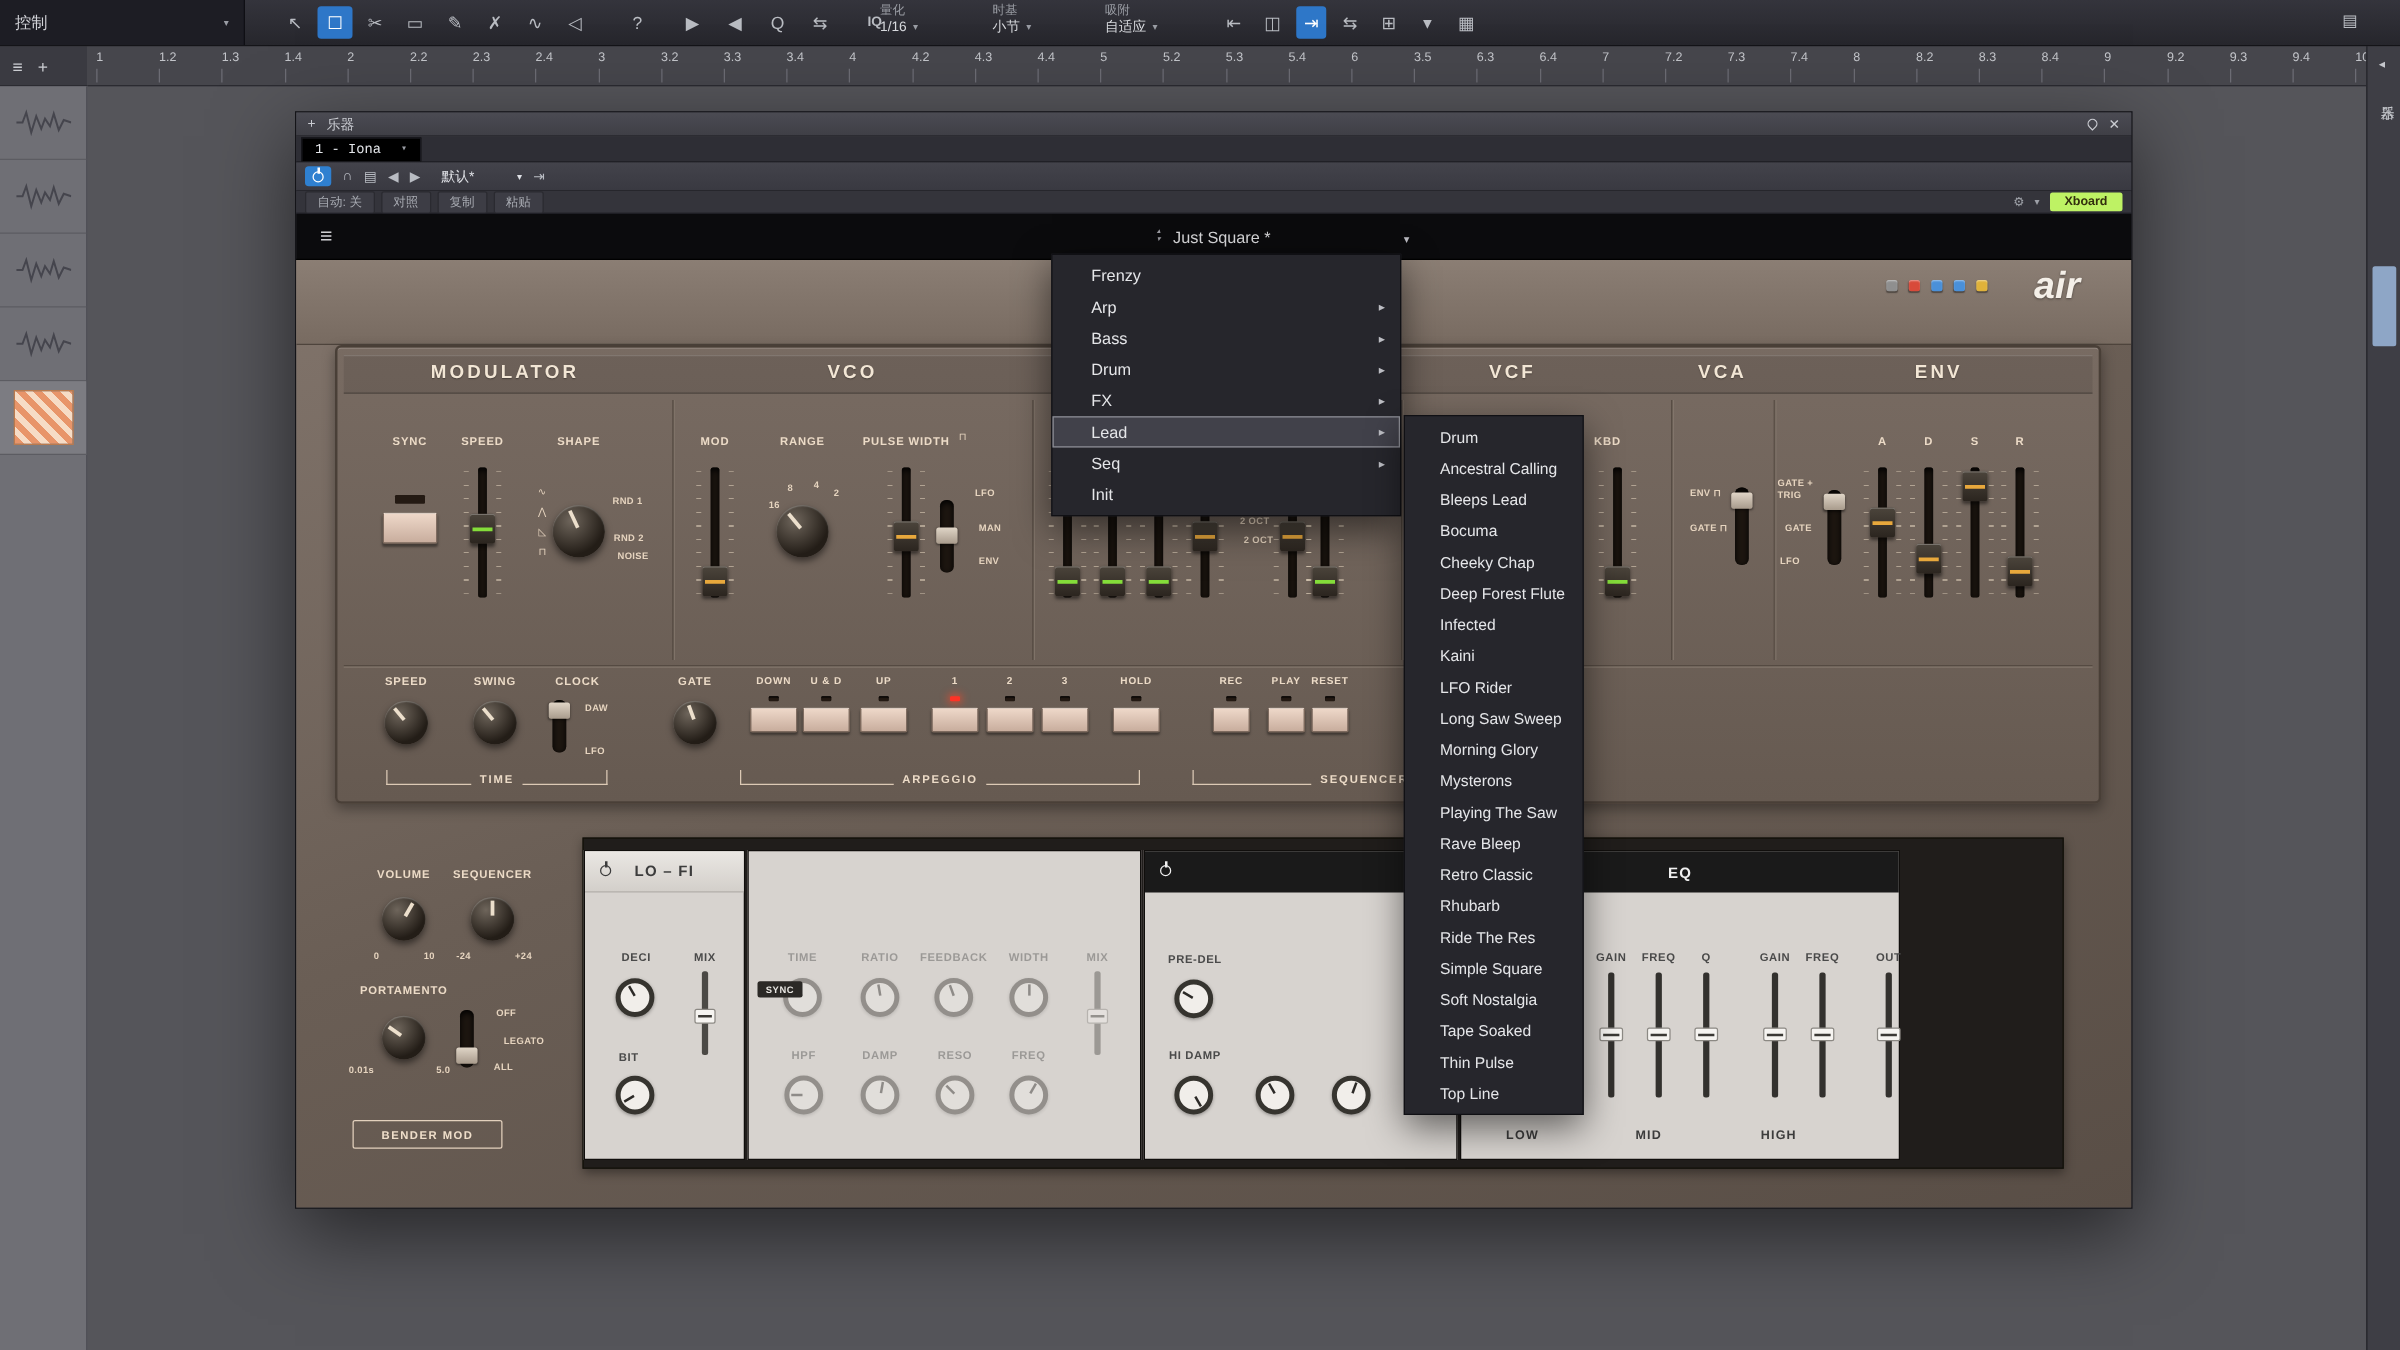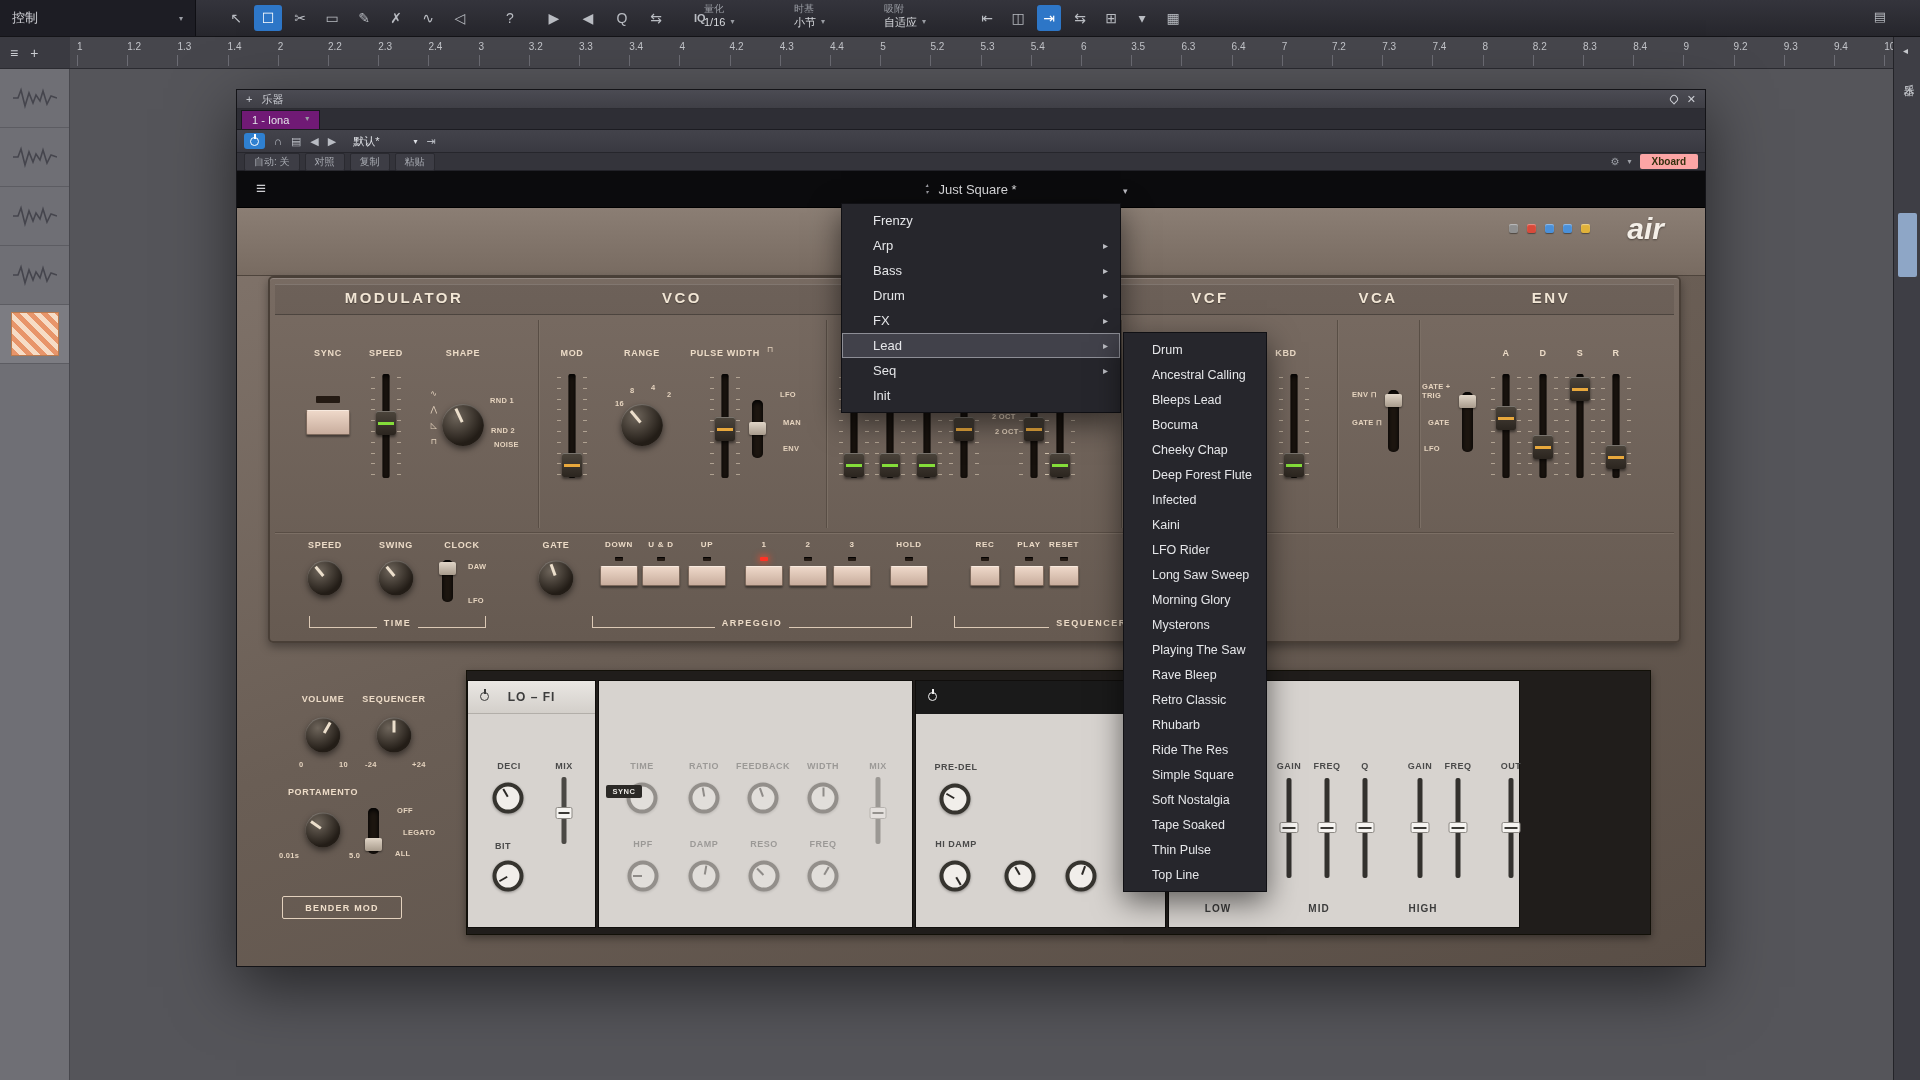--- a/index.html
+++ b/index.html
@@ -49,35 +49,35 @@
   .vthumb{position:absolute;left:4px;top:176px;width:19px;height:64px;background:#8ea6c6;border-radius:2px;}
 
   
   .win{position:absolute;left:236px;top:89px;width:1470px;height:878px;background:#3c3c43;
     border:1px solid #141418;box-shadow:0 20px 60px rgba(0,0,0,.55);z-index:10;display:flex;flex-direction:column;}
   .win-header{height:19px;background:linear-gradient(#4b4b53,#3f3f46);display:flex;align-items:center;gap:9px;
     padding:0 9px;font-size:11px;color:#caccd2;border-bottom:1px solid #2c2c32;}
   .win-header .spacer{flex:1;}
   .pin-icon{width:8px;height:8px;border:1.5px solid #c9cbd1;border-radius:50% 50% 50% 0;transform:rotate(-45deg);}
   .win-tabs{height:21px;background:#2e2e35;display:flex;align-items:flex-end;padding-left:4px;border-bottom:1px solid #1c1c22;}
-  .tab{background:#701a75;border:1px solid #18181e;border-bottom:none;color:#e3e5e9;font-size:11px;
-    padding:3px 10px;display:flex;align-items:flex-start;gap:16px;}
+  .tab{background:#000000;border:1px solid #18181e;border-bottom:none;color:#e3e5e9;font-size:11px;
+    padding:3px 10px;display:flex;align-items:flex-start;gap:16px;font-family:Liberation Mono, monospace;}
   .tab .crt{font-size:8px;color:#9a9da4;}
   .win-toolbar{height:23px;background:linear-gradient(#43434b,#393941);display:flex;align-items:center;gap:9px;
     padding:0 7px;color:#b9bcc3;font-size:11px;border-bottom:1px solid #26262c;}
   .pwr-btn{width:21px;height:16px;background:#2f80d0;border-radius:3px;display:flex;align-items:center;justify-content:center;color:#fff;border:none;padding:0;}
   .pico{width:9px;height:9px;border:1.5px solid currentColor;border-radius:50%;position:relative;display:inline-block;}
   .pico::after{content:"";position:absolute;left:50%;top:-4px;width:2px;height:5px;margin-left:-1px;background:currentColor;}
   .preset-dd{display:flex;align-items:center;gap:34px;margin-left:8px;color:#dfe1e6;}
   .preset-dd .crt{font-size:8px;}
   .win-subrow{height:18px;background:#34343b;display:flex;align-items:center;gap:5px;padding:0 7px;
     font-size:10px;color:#9da0a7;border-bottom:1px solid #222228;}
   .sub-btn{background:#3d3d45;border:1px solid #2a2a30;color:#a8abb2;font-size:10px;padding:1px 9px;border-radius:2px;}
   .win-subrow .rgroup{margin-left:auto;display:flex;align-items:center;gap:8px;}
-  .xboard{background:#fca5a5;color:#33300e;font-size:10px;font-weight:bold;padding:2px 12px;border-radius:2px;border:none;}
+  .xboard{background:#bef264;color:#33300e;font-size:10px;font-weight:bold;padding:2px 12px;border-radius:2px;border:none;}
 
   .preset-bar{height:37px;background:#0b0b0d;position:relative;display:flex;align-items:center;color:#d8d8da;
     border-bottom:1px solid #000;}
   .preset-bar .burger{margin-left:13px;font-size:17px;color:#cfcfd2;background:none;border:none;}
   .preset-center{position:absolute;left:50%;transform:translateX(-50%);display:flex;align-items:center;gap:10px;font-size:13px;}
   .spin{display:flex;flex-direction:column;font-size:6px;line-height:1.1;color:#9a9aa0;}
   .preset-caret{position:absolute;left:880px;top:14px;font-size:9px;color:#b9b9c0;background:none;border:none;}
 
   
   .synth{position:relative;flex:1;background:linear-gradient(160deg,#81746b,#6a5e55 45%,#594e46);overflow:hidden;}
@@ -749,20 +749,24 @@
           <span class="fx-lbl cl" style="left:220px;top:81px">MIX</span>
           <div class="mf" style="left:220px;top:96px">
               <i class="tr"></i>
               <b class="cap"></b>
             </div>
           <div class="fk" style="left:104px;top:195px;--rot:-30deg"></div>
           <div class="fk" style="left:165px;top:195px;--rot:20deg"></div>
         </div>
 
         <div class="card" style="width:352px">
+          <div class="card-head dark">
+            <span class="pico"></span>
+            <span>EQ</span>
+          </div>
           <div class="eq-cols">
 
               <div class="eq-col" style="--i: 0;">
                 <span class="fx-lbl">GAIN</span>
                 <div class="eq-sl">
                   <i class="tr"></i>
                   <b class="cap"></b>
                 </div>
               </div>
 

